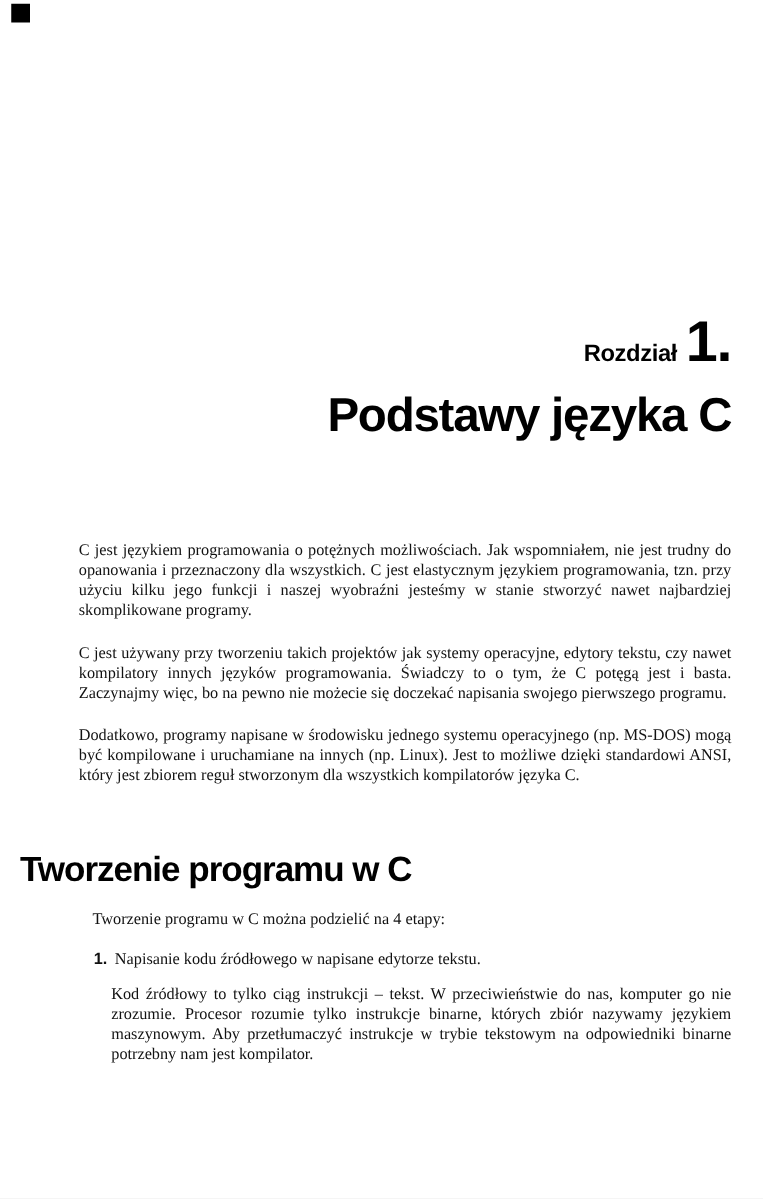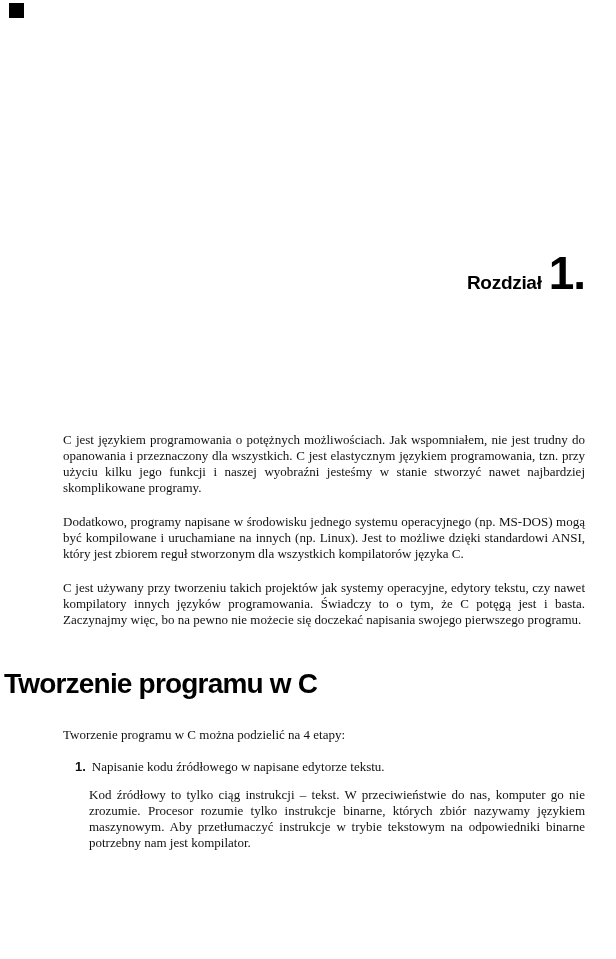--- a/index.html
+++ b/index.html
@@ -68,38 +68,38 @@
     text-align: justify;
     margin-top: 48px;
   }
   .body-text p {
     margin: 0 0 18px 0;
   }
   .section-title {
     position: absolute;
     top: 664px;
     left: 0;
-    margin: 4px;
+    margin: 16px;
     font-family: "Liberation Sans", sans-serif;
     font-weight: 700;
     font-size: 28px;
     line-height: 32px;
     letter-spacing: -0.8px;
     color: #000000;
   }
   .section-body {
     position: absolute;
     top: 727px;
     left: 63px;
     width: 522px;
     font-size: 13px;
     line-height: 16px;
   }
   .section-intro {
-    margin: 0 0 16px 0;
+    margin: 0 0 16px 11px;
   }
   .list-item {
     margin: 0 0 12px 12px;
   }
   .list-number {
     font-family: "Liberation Sans", sans-serif;
     font-weight: 700;
     font-size: 13px;
     margin-right: 6px;
   }
@@ -112,26 +112,27 @@
 <body>
 
 <div class="page">
 
   <div class="corner-mark"></div>
 
   <header class="chapter-header">
     <div class="chapter-line">
       <span class="chapter-label">Rozdział</span><span class="chapter-number">1.</span>
     </div>
+    <h1 class="chapter-title">Podstawy języka C</h1>
   </header>
 
   <main class="body-text">
     <p>C jest językiem programowania o potężnych możliwościach. Jak wspomniałem, nie jest trudny do opanowania i przeznaczony dla wszystkich. C jest elastycznym językiem programowania, tzn. przy użyciu kilku jego funkcji i naszej wyobraźni jesteśmy w stanie stworzyć nawet najbardziej skomplikowane programy.</p>
+    <p>C jest używany przy tworzeniu takich projektów jak systemy operacyjne, edytory tekstu, czy nawet kompilatory innych języków programowania. Świadczy to o tym, że C potęgą jest i basta. Zaczynajmy więc, bo na pewno nie możecie się doczekać napisania swojego pierwszego programu.</p>
     <p>Dodatkowo, programy napisane w środowisku jednego systemu operacyjnego (np. MS-DOS) mogą być kompilowane i uruchamiane na innych (np. Linux). Jest to możliwe dzięki standardowi ANSI, który jest zbiorem reguł stworzonym dla wszystkich kompilatorów języka C.</p>
-    <p>C jest używany przy tworzeniu takich projektów jak systemy operacyjne, edytory tekstu, czy nawet kompilatory innych języków programowania. Świadczy to o tym, że C potęgą jest i basta. Zaczynajmy więc, bo na pewno nie możecie się doczekać napisania swojego pierwszego programu.</p>
   </main>
 
   <h2 class="section-title">Tworzenie programu w C</h2>
 
   <section class="section-body">
     <p class="section-intro">Tworzenie programu w C można podzielić na 4 etapy:</p>
 
     <div class="list-item">
       <span class="list-number">1.</span><span class="list-text">Napisanie kodu źródłowego w napisane edytorze tekstu.</span>
     </div>

